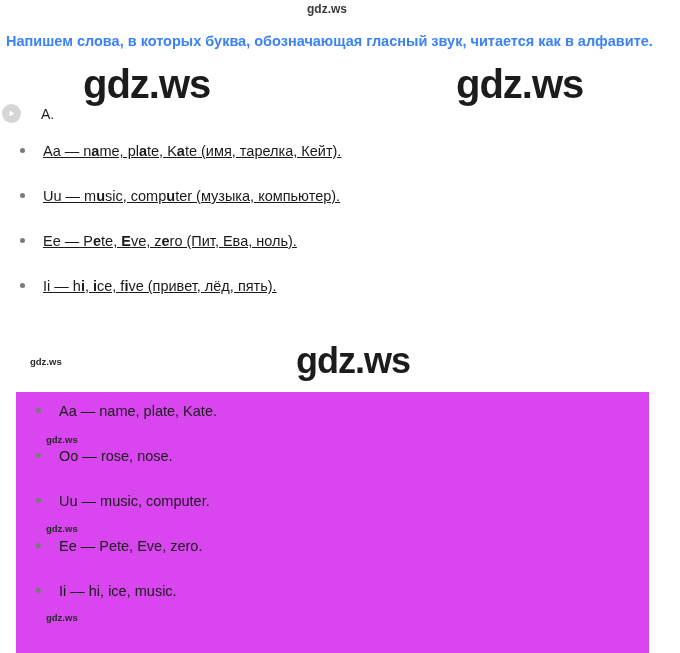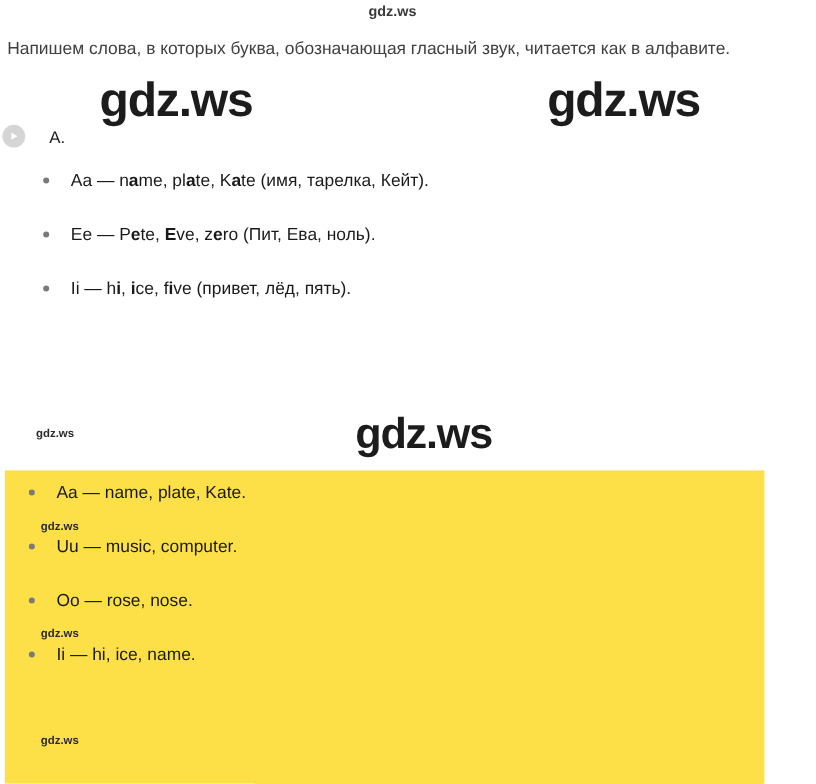--- a/index.html
+++ b/index.html
@@ -64,21 +64,22 @@
   }
 
   
   .intro {
     position: absolute;
     top: 30px;
     left: 6px;
     width: 668px;
     font-size: 14.5px;
     line-height: 22px;
-    color: #404040;
+    color: #3b82f6;
+    font-weight: bold;
   }
 
   
   .task-row {
     position: absolute;
     top: 104px;
     left: 0px;
     display: flex;
     align-items: center;
   }
@@ -118,33 +119,34 @@
     position: absolute;
     left: 20px;
     top: 6px;
     width: 5px;
     height: 5px;
     border-radius: 50%;
     background: #7a7a7a;
   }
   .q-list {
     top: 142px;
+    left: 0;
+    width: 640px;
+    text-decoration: underline;
+  }
+  .q-list li { margin-bottom: 27px; }
+
+  
+  .answer-block {
+    position: absolute;
+    top: 392px;
     left: 16px;
-    width: 640px;
-  }
-  .q-list li { margin-bottom: 27px; }
-
-  
-  .answer-block {
-    position: absolute;
-    top: 392px;
-    left: 4px;
     width: 633px;
     height: 261px;
-    background: #fde047;
+    background: #d946ef;
   }
   .a-list {
     top: 10px;
     left: 0;
     width: 620px;
   }
   .a-list li {
     margin-bottom: 27px;
     color: #1a1a1a;
   }
@@ -167,32 +169,34 @@
     <span class="play-btn">
       <svg width="9" height="9" viewBox="0 0 9 9" aria-hidden="true">
         <polygon points="2.5,1.5 7.5,4.5 2.5,7.5" fill="#ffffff"></polygon>
       </svg>
     </span>
     <span class="task-label">A.</span>
   </div>
 
   <ul class="bullets q-list">
     <li><span>Aa — n<b>a</b>me, pl<b>a</b>te, K<b>a</b>te (имя, тарелка, Кейт).</span></li>
+    <li><span>Uu — m<b>u</b>sic, comp<b>u</b>ter (музыка, компьютер).</span></li>
     <li><span>Ee — P<b>e</b>te, <b>E</b>ve, z<b>e</b>ro (Пит, Ева, ноль).</span></li>
     <li><span>Ii — h<b>i</b>, <b>i</b>ce, f<b>i</b>ve (привет, лёд, пять).</span></li>
   </ul>
 
   <div class="wm-mini" style="top:356px; left:30px;">gdz.ws</div>
   <div class="wm wm-big-3">gdz.ws</div>
 
   <div class="answer-block">
     <ul class="bullets a-list">
       <li><span>Aa — name, plate, Kate.</span></li>
+      <li><span>Oo — rose, nose.</span></li>
       <li><span>Uu — music, computer.</span></li>
-      <li><span>Oo — rose, nose.</span></li>
-      <li><span>Ii — hi, ice, name.</span></li>
+      <li><span>Ee — Pete, Eve, zero.</span></li>
+      <li><span>Ii — hi, ice, music.</span></li>
     </ul>
     <div class="wm-mini" style="top:42px; left:30px;">gdz.ws</div>
     <div class="wm-mini" style="top:131px; left:30px;">gdz.ws</div>
     <div class="wm-mini" style="top:220px; left:30px;">gdz.ws</div>
   </div>
 
 </div>
 
 </body></html>

